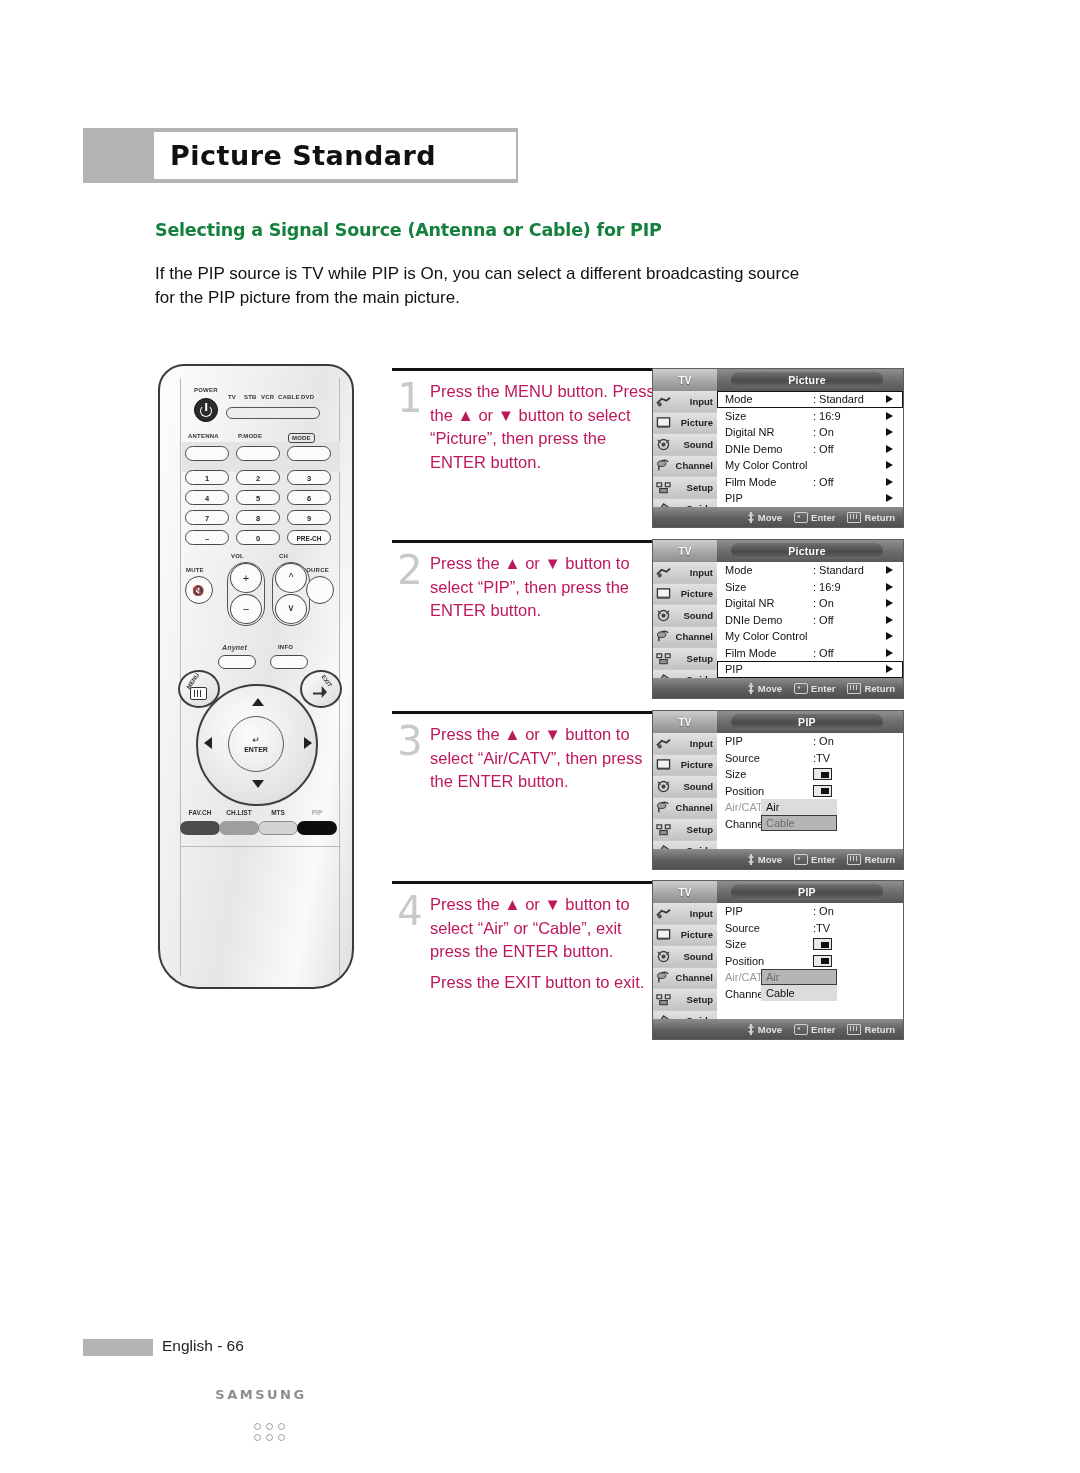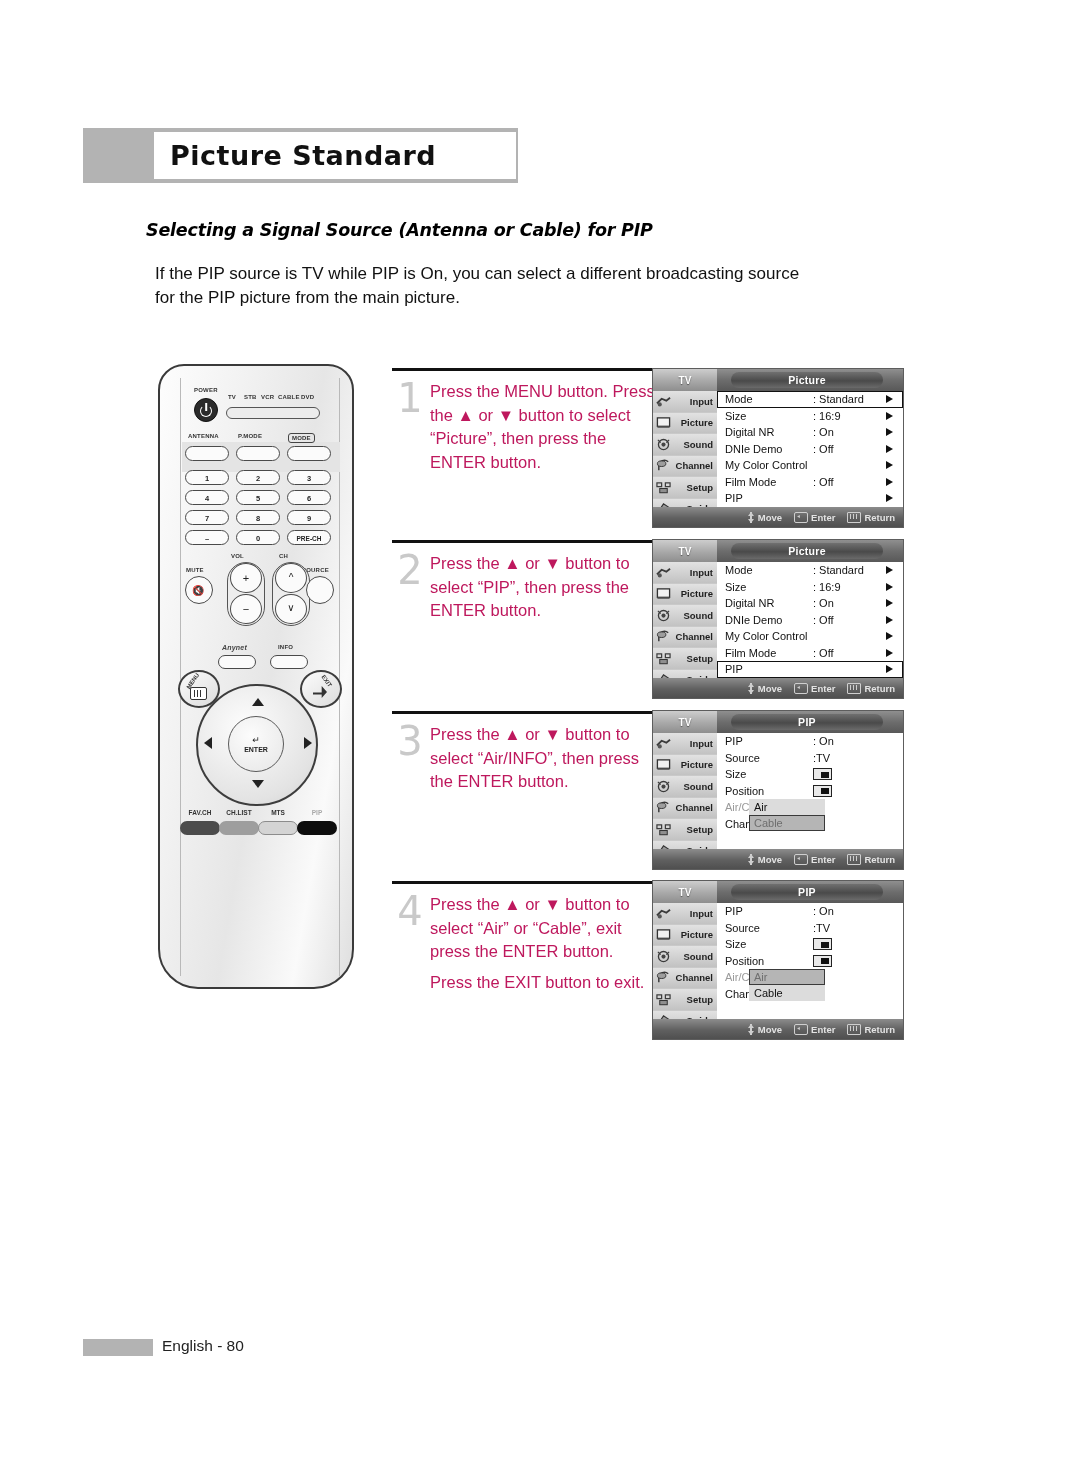--- a/index.html
+++ b/index.html
@@ -22,25 +22,24 @@
     background:#ffffff;
     display:flex; align-items:center;
   }
   .page-header .title-text{
     font-family:"DejaVu Sans", sans-serif;
     font-weight:700; font-size:27px; letter-spacing:.5px;
     color:#111; padding-left:16px;
   }
 
   .section-title{
-    position:absolute; left:146px; top:220px; width:620px;
+    position:absolute; left:155px; top:220px; width:620px;
     font-family:"DejaVu Sans", sans-serif;
     font-weight:700; font-size:17.5px; letter-spacing:-.2px;
-    color:#000000;
-    font-style:italic;
+    color:#15803d;
   }
   .intro{
     position:absolute; left:155px; top:262px; width:660px;
     font-size:17px; line-height:24px; color:#111;
   }
 
   
   .remote-wrap{position:absolute; left:150px; top:360px; width:215px; height:640px;}
   .remote-body{
     position:absolute; left:8px; top:4px; width:196px; height:625px;
@@ -198,21 +197,21 @@
   .bi.move{width:7px;height:11px;background:
     linear-gradient(#cfcfcf,#cfcfcf) center/2px 11px no-repeat;position:relative;}
   .bi.move:before{content:"";position:absolute;left:0;top:0;border-left:3.5px solid transparent;border-right:3.5px solid transparent;border-bottom:4px solid #cfcfcf;}
   .bi.move:after{content:"";position:absolute;left:0;bottom:0;border-left:3.5px solid transparent;border-right:3.5px solid transparent;border-top:4px solid #cfcfcf;}
   .bi.enter{width:12px;height:9px;border:1.3px solid #cfcfcf;border-radius:2px;position:relative;}
   .bi.enter:after{content:"";position:absolute;left:2px;top:2.5px;width:7px;height:3px;background:#cfcfcf;clip-path:polygon(0 50%,40% 0,40% 100%);}
   .bi.ret{width:12px;height:9px;border:1.3px solid #cfcfcf;border-radius:1px;position:relative;}
   .bi.ret:after{content:"";position:absolute;left:1.5px;top:1.5px;width:1.4px;height:4.5px;background:#cfcfcf;box-shadow:3px 0 0 #cfcfcf,6px 0 0 #cfcfcf;}
 
   
-  .dd{position:absolute;left:96px;width:76px;}
+  .dd{position:absolute;left:108px;width:76px;}
   .dd .opt{height:16px;display:flex;align-items:center;padding-left:5px;font-size:11px;box-sizing:border-box;}
   .dd .opt.light{background:#dcdcdc;color:#111;}
   .dd .opt.dark{background:#b5b5b5;color:#6e6e6e;outline:1.4px solid #3a3a3a;outline-offset:-1px;}
 
   
   .footer-bar{position:absolute;left:83px;top:1339px;width:70px;height:17px;background:#b3b3b3;}
   .footer-text{position:absolute;left:162px;top:1337px;font-size:15.5px;color:#222;}
 </style>
 </head>
 <body>
@@ -343,39 +342,50 @@
 
     <div class="bk-lbl" style="left:17px;top:443px;">FAV.CH</div>
     <div class="bk-lbl" style="left:56px;top:443px;">CH.LIST</div>
     <div class="bk-lbl" style="left:95px;top:443px;">MTS</div>
     <div class="bk-lbl" style="left:134px;top:443px;color:#a9a9a9;">PIP</div>
     <div class="bottomkey" style="left:20px;top:455px;background:#4c4c4c;"></div>
     <div class="bottomkey" style="left:59px;top:455px;background:#9e9e9e;"></div>
     <div class="bottomkey" style="left:98px;top:455px;background:#d4d4d4;border:1px solid #8c8c8c;box-sizing:border-box;"></div>
     <div class="bottomkey" style="left:137px;top:455px;background:#0d0d0d;"></div>
 
+    <div class="lowerface">
+      <div class="ircircles">
+        <i style="left:0;top:0;"></i>
+          <i style="left:12px;top:0;"></i>
+          <i style="left:24px;top:0;"></i>
+        <i style="left:0;top:11px;"></i>
+          <i style="left:12px;top:11px;"></i>
+          <i style="left:24px;top:11px;"></i>
+      </div>
+      <div class="brand">SAMSUNG</div>
+    </div>
   </div>
 </div>
 
 <div class="step" style="top:368px;">
   <div class="rule"></div>
   <div class="num">1</div>
   <div class="txt">Press the MENU button. Press the ▲ or ▼ button to select “Picture”, then press the ENTER button.</div>
 </div>
 
 <div class="step" style="top:540px;">
   <div class="rule"></div>
   <div class="num">2</div>
   <div class="txt">Press the ▲ or ▼ button to select “PIP”, then press the ENTER button.</div>
 </div>
 
 <div class="step" style="top:711px;">
   <div class="rule"></div>
   <div class="num">3</div>
-  <div class="txt">Press the ▲ or ▼ button to select “Air/INFO”, then press the ENTER button.</div>
+  <div class="txt">Press the ▲ or ▼ button to select “Air/CATV”, then press the ENTER button.</div>
 </div>
 
 <div class="step" style="top:881px;">
   <div class="rule"></div>
   <div class="num">4</div>
   <div class="txt">Press the ▲ or ▼ button to select “Air” or “Cable”, exit press the ENTER button.</div>
   <div class="txt" style="top:90px;">Press the EXIT button to exit.</div>
 </div>
 
 <div class="osd" id="osd-0" style="top:368px;">
@@ -755,13 +765,13 @@
         <span>Enter</span>
       </span>
       <span class="grp">
         <span class="bi ret"></span>
         <span>Return</span>
       </span>
     </div>
   </div>
 
 <div class="footer-bar"></div>
-<div class="footer-text">English - 80</div>
+<div class="footer-text">English - 66</div>
 
 </body></html>

